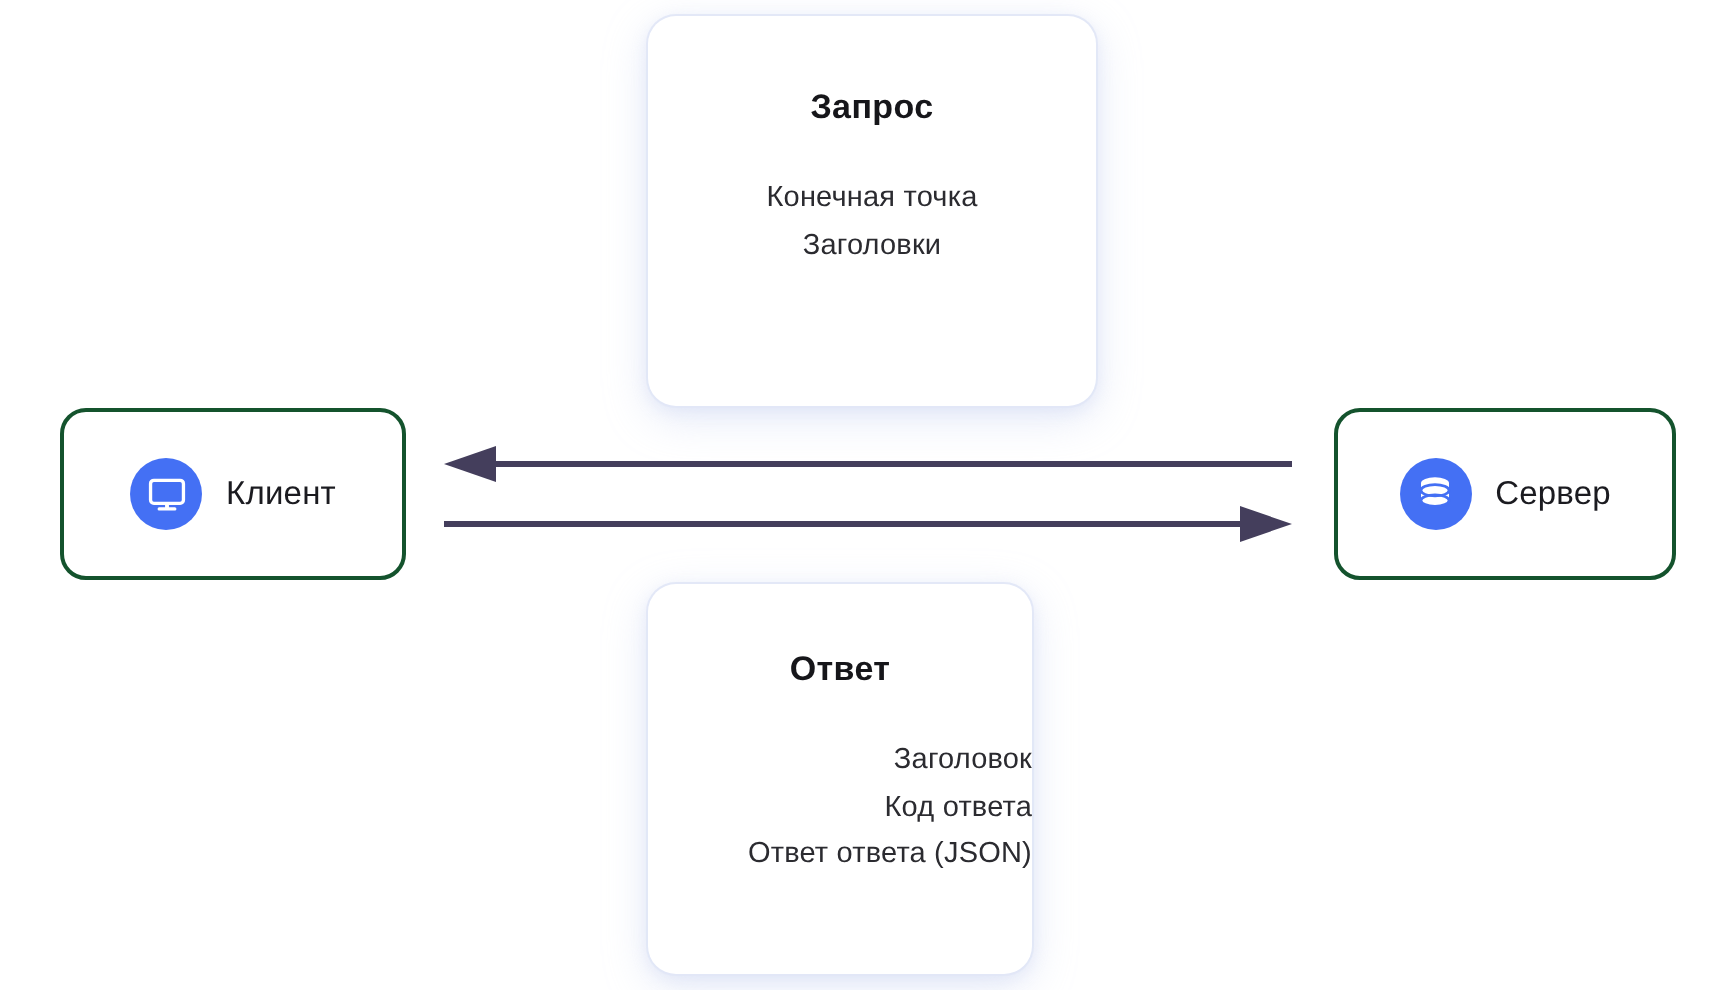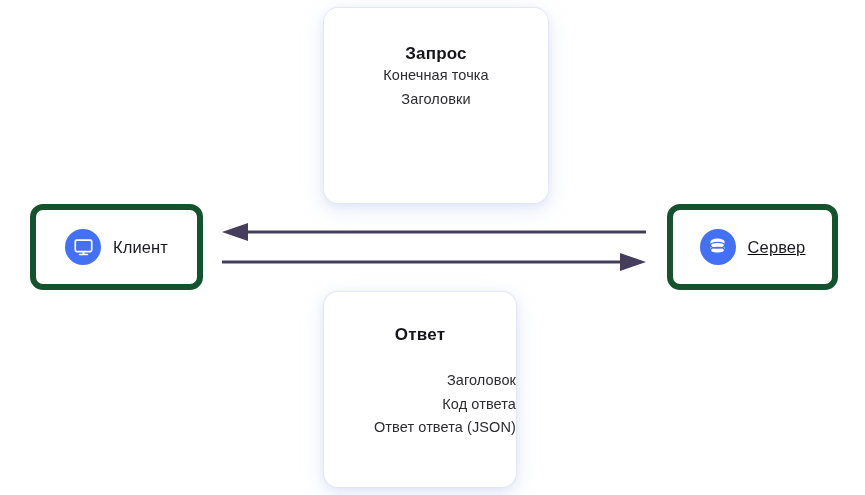--- a/index.html
+++ b/index.html
@@ -19,39 +19,38 @@
     background: #ffffff;
     overflow: hidden;
     border-radius: 18px;
   }
 
   
   .node-box {
     position: absolute;
     box-sizing: border-box;
     background: #ffffff;
-    border: 6px solid #14532d;
+    border: 2px solid #14532d;
     border-radius: 13px;
     display: flex;
     align-items: center;
     justify-content: center;
     gap: 12px;
   }
   #client-box {
     left: 30px;
     top: 204px;
     width: 173px;
     height: 86px;
   }
   #server-box {
     left: 667px;
     top: 204px;
     width: 171px;
     height: 86px;
-    text-decoration: underline;
   }
   .node-icon {
     width: 36px;
     height: 36px;
     border-radius: 50%;
     background: #4470f4;
     display: flex;
     align-items: center;
     justify-content: center;
     flex: 0 0 auto;
@@ -96,21 +95,21 @@
     letter-spacing: 0.2px;
   }
   #request-card .card-title { margin-top: 36px; }
   #response-card .card-title { margin-top: 33px; }
 
   .card-list {
     list-style: none;
     margin: 0;
     padding: 0;
   }
-  #request-card .card-list { }
+  #request-card .card-list { margin-top: 24px; }
   #response-card .card-list { margin-top: 24px; text-align: right; }
   .card-list li {
     font-size: 14.5px;
     line-height: 23.5px;
     color: #2b2b30;
     letter-spacing: 0.1px;
     white-space: nowrap;
   }
 
   

